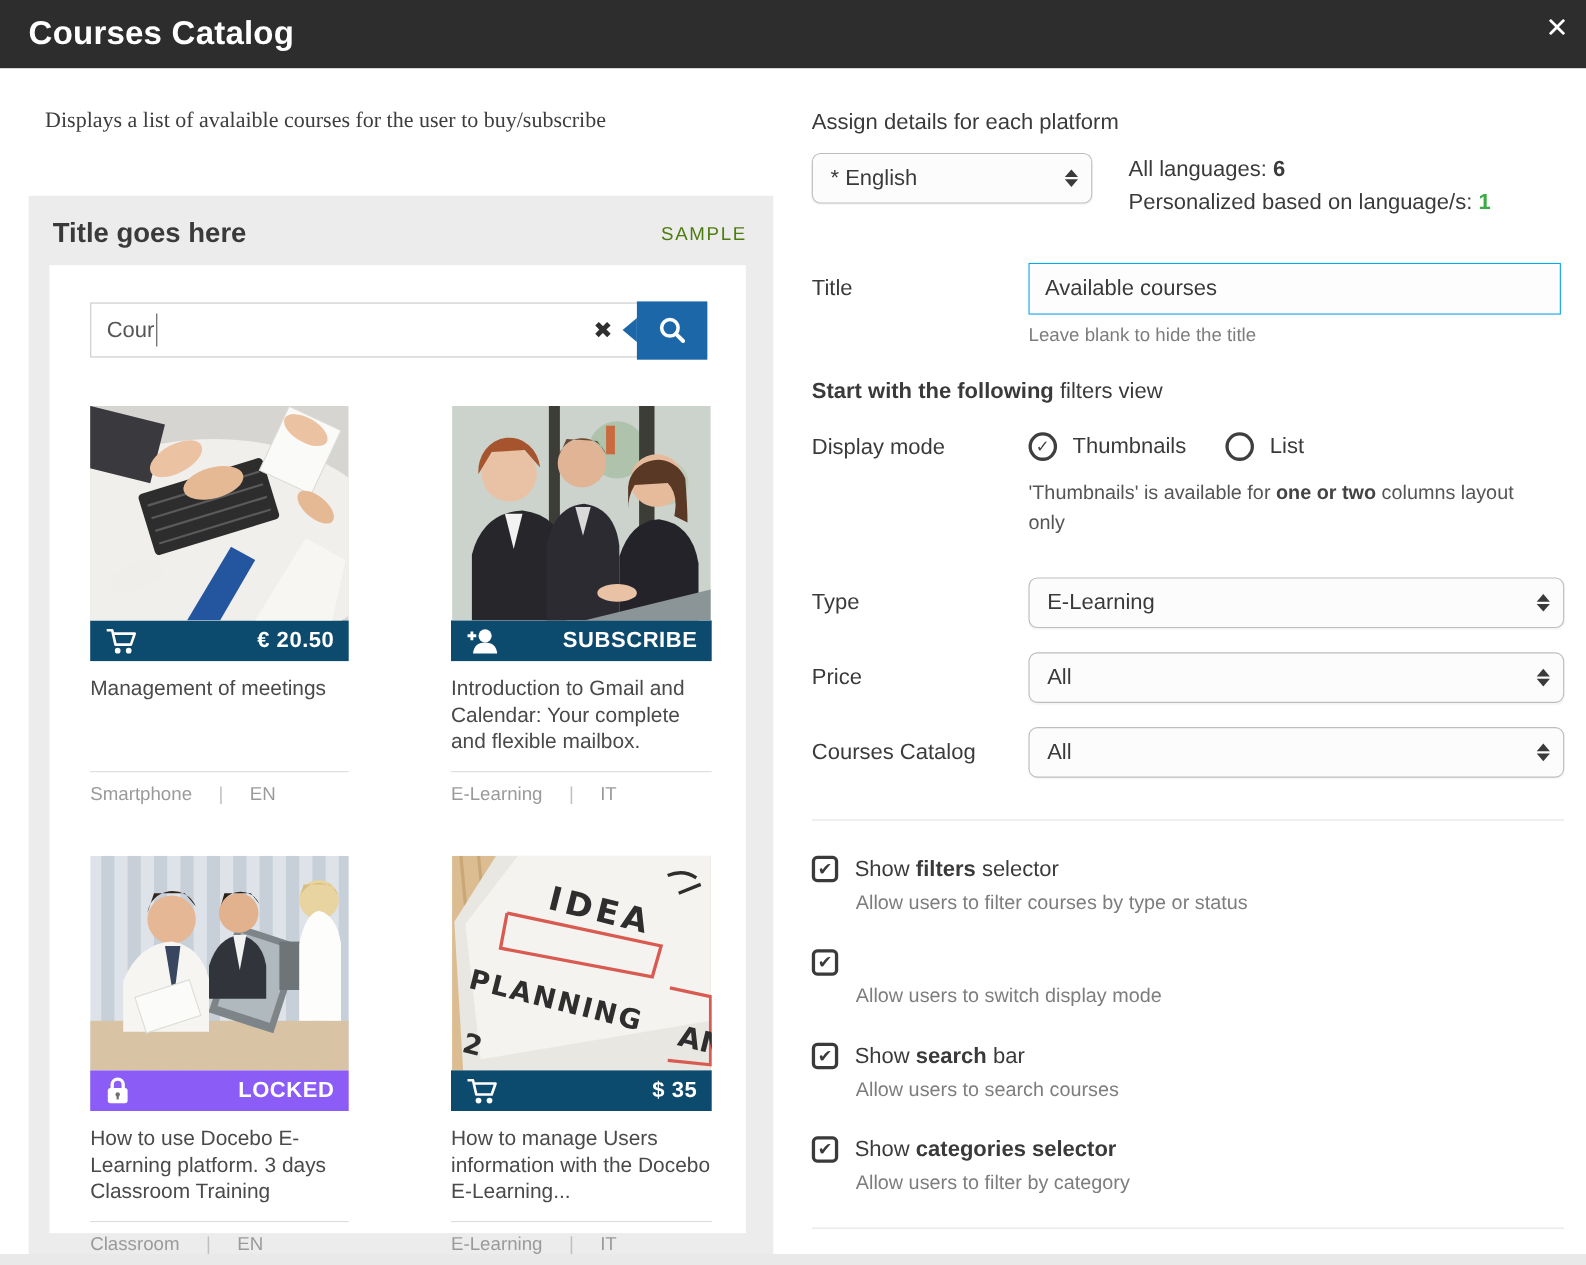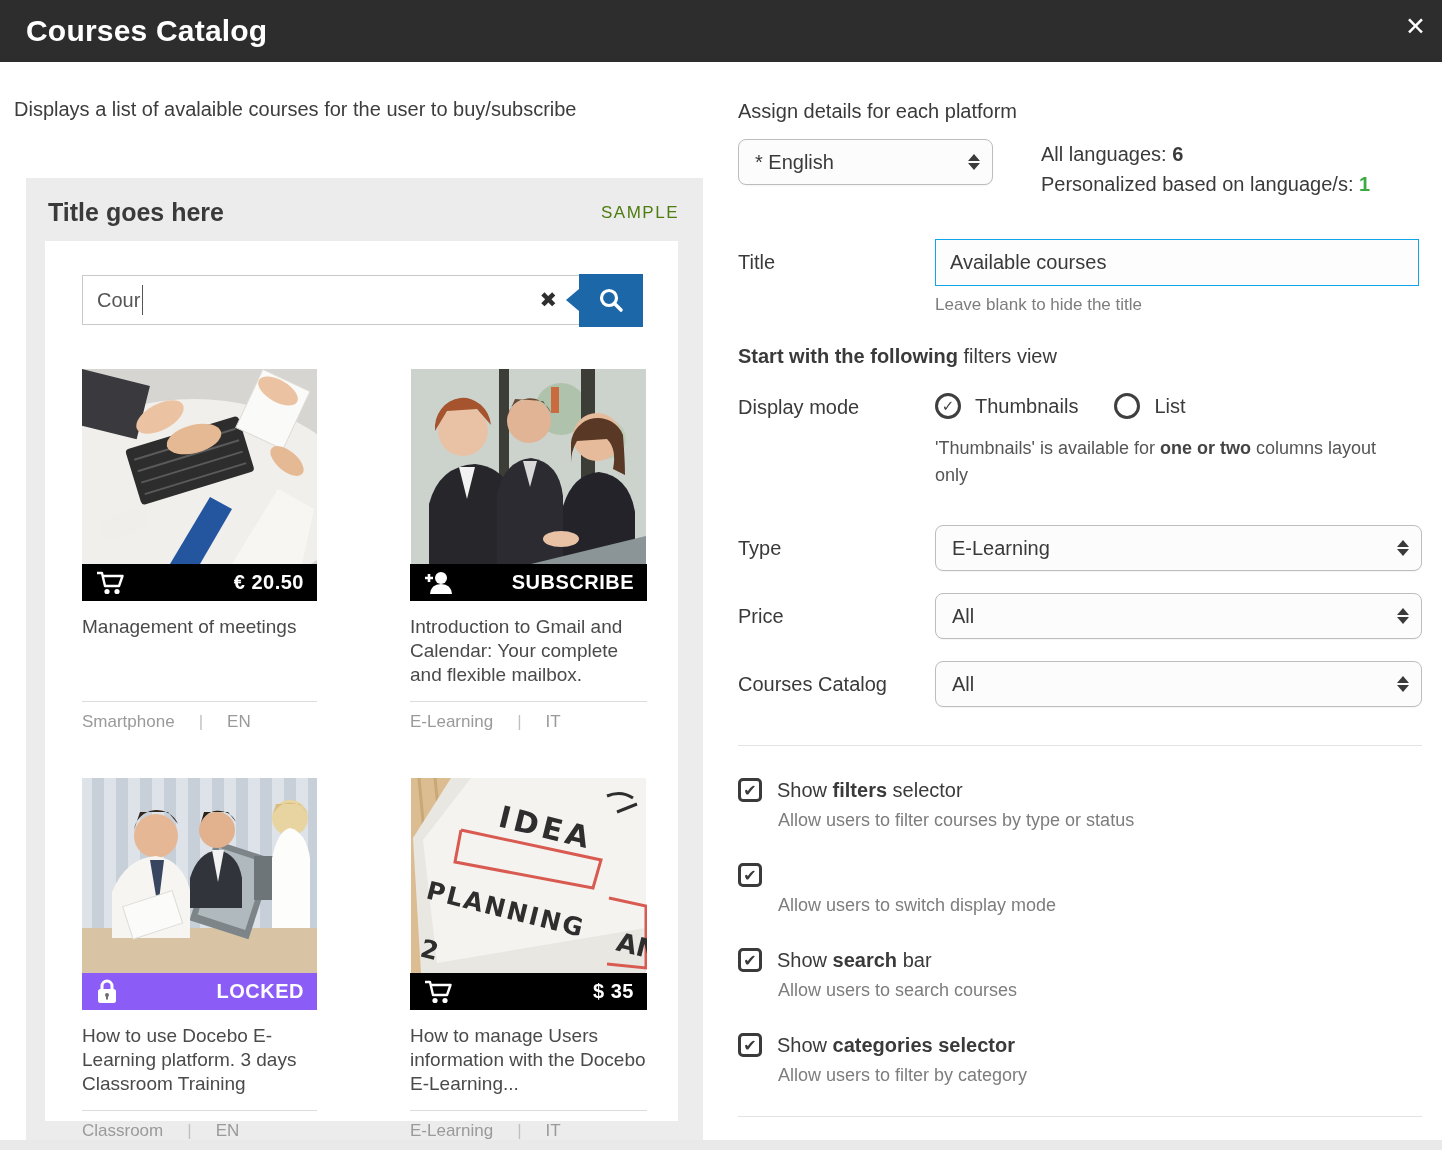--- a/index.html
+++ b/index.html
@@ -6,21 +6,21 @@
   html,body { width:1442px; height:1150px; overflow:hidden; background:#fff;
     font-family:"Liberation Sans","DejaVu Sans",sans-serif; color:#3a3a3a; }
 
   
   .titlebar { position:absolute; left:0; top:0; width:1442px; height:62px;
     background:#2d2d2d; display:flex; align-items:center; }
   .titlebar h1 { color:#fff; font-size:30px; font-weight:bold; padding-left:26px; letter-spacing:.2px; }
   .close-x { position:absolute; right:16px; top:14px; color:#fff; font-size:25px;
     font-weight:bold; cursor:pointer; line-height:1; }
 
-  .description { position:absolute; left:14px; top:98px; font-size:20px; color:#3d3d3d; }
+  .description { position:absolute; left:41px; top:98px; font-size:20px; color:#3d3d3d;font-family:Liberation Serif, serif; }
 
   
   .sample-panel { position:absolute; left:26px; top:178px; width:677px; height:962px;
     background:#ececec; }
   .sample-head { display:flex; align-items:center; justify-content:space-between;
     padding:20px 24px 14px 22px; }
   .sample-title { font-size:25px; font-weight:bold; color:#3a3a3a; }
   .sample-badge { font-size:17px; font-weight:normal; color:#4d7c0f; letter-spacing:1.5px; }
   .sample-inner { background:#fff; margin:0 25px 0 19px; height:880px; padding:34px 35px 0 37px; }
 
@@ -34,21 +34,21 @@
   .search-btn::before { content:""; position:absolute; left:-13px; top:50%; margin-top:-11px;
     border-top:11px solid transparent; border-bottom:11px solid transparent;
     border-right:13px solid #1b67a8; }
 
   .cards { margin-top:44px; display:grid; grid-template-columns:235px 237px;
     column-gap:93px; row-gap:46px; }
   .card { width:100%; }
   .card-img { width:100%; height:195px; display:block; }
   .card-bar { height:37px; display:flex; align-items:center; justify-content:space-between;
     padding:0 13px; color:#fff; }
-  .bar-green { background:#000000; }
+  .bar-green { background:#0c4a6e; }
   .bar-gray { background:#8b5cf6; }
   .bar-label { font-size:20px; font-weight:bold; letter-spacing:.5px; }
   .bar-icon { display:flex; align-items:center; }
   .card-title { margin-top:14px; height:82px; font-size:19px; line-height:24px; color:#4a4a4a; }
   .card-sep { border-top:1px solid #dcdcdc; margin-top:4px; }
   .card-meta { padding-top:10px; font-size:17px; color:#9a9a9a; display:flex; gap:24px; align-items:center; }
   .meta-pipe { color:#c0c0c0; }
 
   
   .config { position:absolute; left:738px; top:100px; width:684px; }
@@ -57,21 +57,21 @@
   .select { position:relative; height:46px; border:1px solid #bdbdbd; border-radius:8px;
     background:#fcfcfc; display:flex; align-items:center; font-size:20px; color:#3a3a3a;
     padding:0 36px 0 16px; cursor:pointer; box-shadow:0 1px 1px rgba(0,0,0,.04); }
   .select .stepper { position:absolute; right:12px; top:50%; transform:translateY(-50%);
     display:flex; flex-direction:column; gap:2px; }
   .stepper i { display:block; width:0; height:0; border-left:6px solid transparent;
     border-right:6px solid transparent; }
   .stepper .up { border-bottom:7px solid #3a3a3a; }
   .stepper .down { border-top:7px solid #3a3a3a; }
   .lang-select { width:255px; }
-  .lang-info { margin-left:48px; font-size:20px; line-height:30px; }
+  .lang-info { margin-left:33px; font-size:20px; line-height:30px; }
   .count-bold { font-weight:bold; }
   .count-green { font-weight:bold; color:#3cab44; }
 
   .row-grid { display:grid; grid-template-columns:197px 487px; align-items:start; }
   .title-row { margin-top:40px; }
   .text-input { width:484px; height:47px; border:1px solid #0ea5e9; background:#fdfdfd;
     font-size:20px; color:#3a3a3a; padding:0 14px; font-family:inherit; }
   .helper { font-size:17px; color:#7d7d7d; margin-top:9px; }
 
   .filters-heading { margin-top:30px; font-size:20px; }

